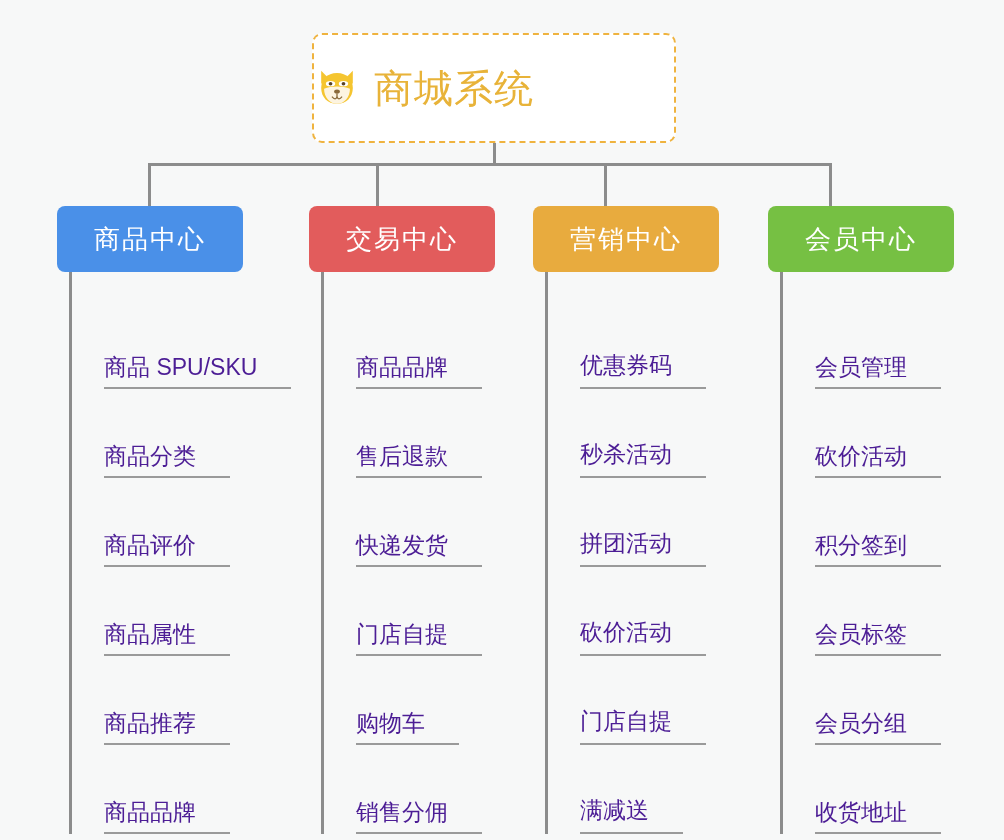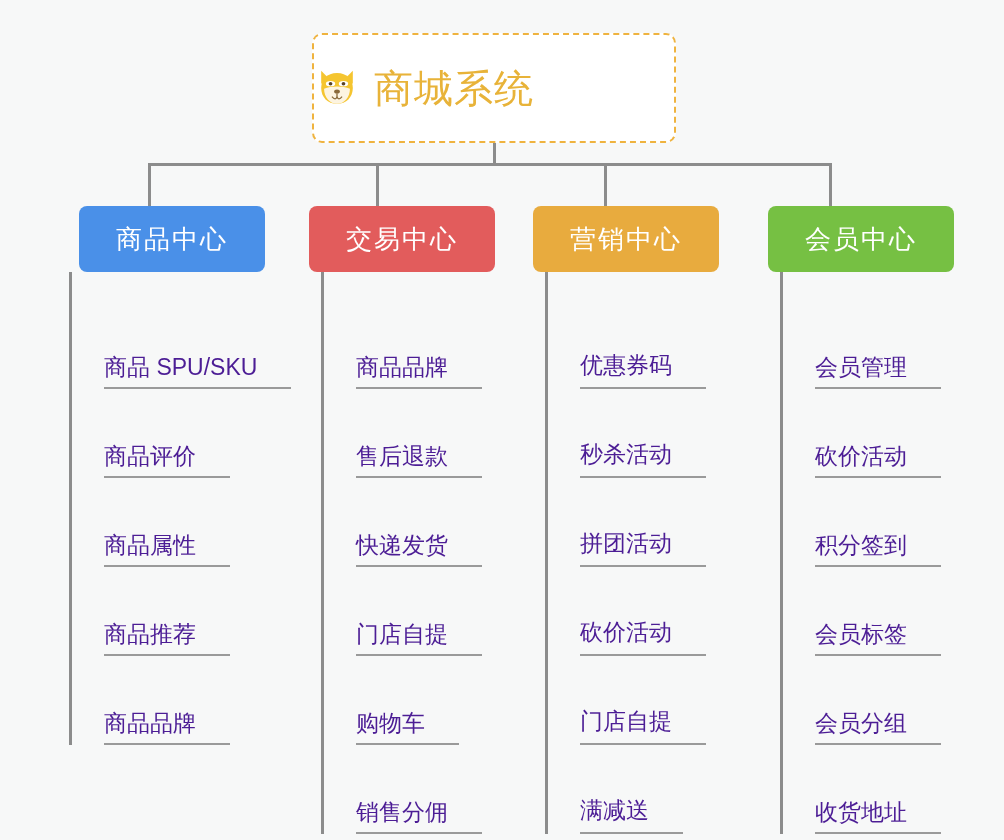--- a/index.html
+++ b/index.html
@@ -83,21 +83,21 @@
     height: 66px;
     border-radius: 8px;
     display: flex;
     align-items: center;
     justify-content: center;
     color: #ffffff;
     font-size: 26px;
     letter-spacing: 2px;
     box-sizing: border-box;
   }
-  .cat-box.w-blue   { width: 186px; margin-left: 22px; }
+  .cat-box.w-blue   { width: 186px; }
   .cat-box.w-red    { width: 186px; }
   .cat-box.w-orange { width: 186px; }
   .cat-box.w-green  { width: 186px; }
 
   
   .leaf-list {
     position: relative;
     margin-top: 0;
     padding-top: 28px;
     border-left: 3px solid #8c8c8c;
@@ -155,20 +155,23 @@
 
   <div class="column" style="left:57px;">
     <div class="cat-box w-blue" style="background:#4a90e8;">
       <span>商品中心</span>
     </div>
     <div class="leaf-list">
       <div class="leaf">
           <span class="leaf-label">商品 SPU/SKU</span>
         </div>
       <div class="leaf">
+          <span class="leaf-label">商品分类</span>
+        </div>
+      <div class="leaf">
           <span class="leaf-label">商品评价</span>
         </div>
       <div class="leaf">
           <span class="leaf-label">商品属性</span>
         </div>
       <div class="leaf">
           <span class="leaf-label">商品推荐</span>
         </div>
       <div class="leaf">
           <span class="leaf-label">商品品牌</span>

